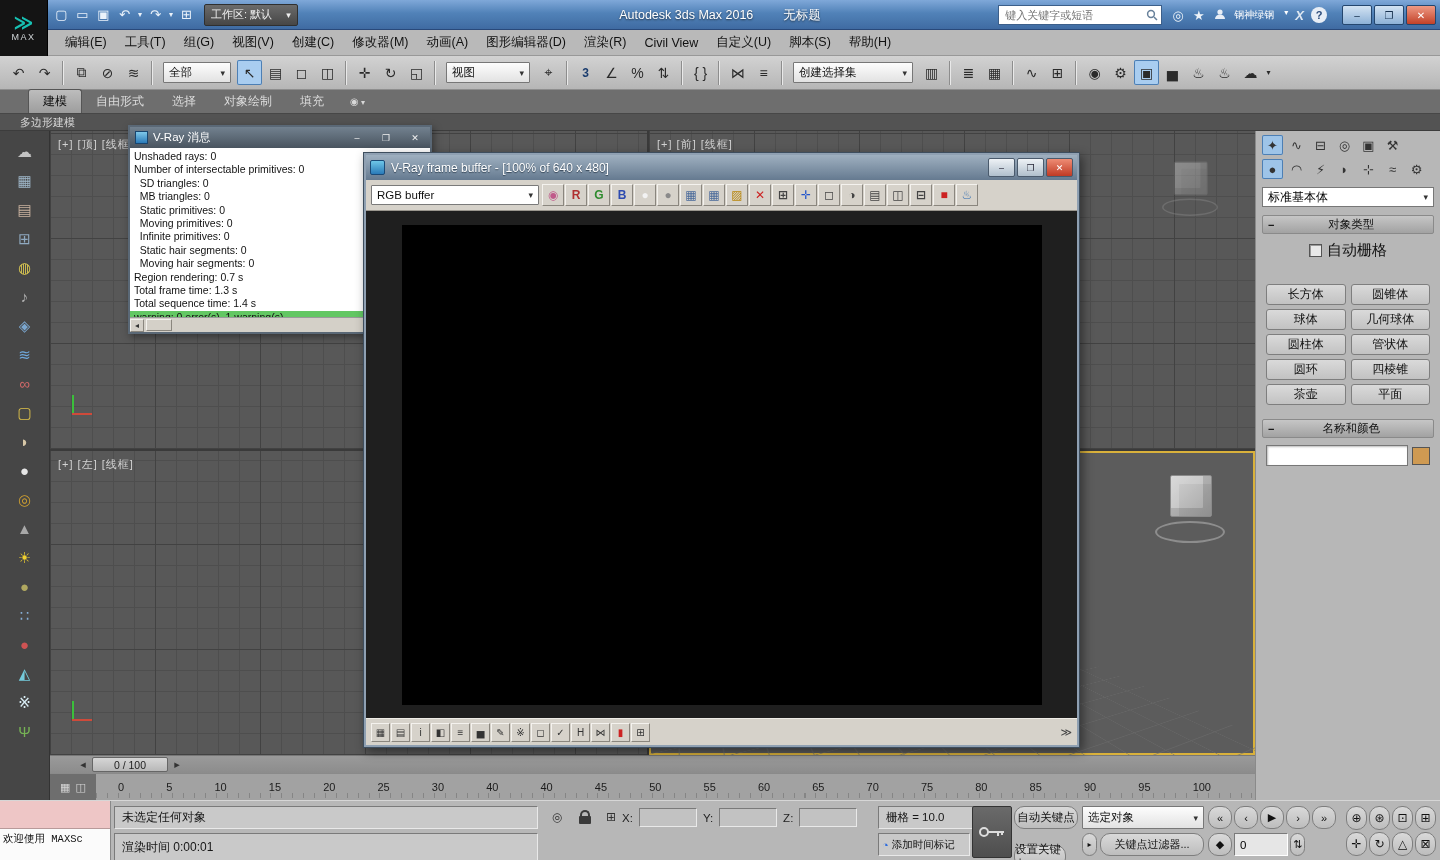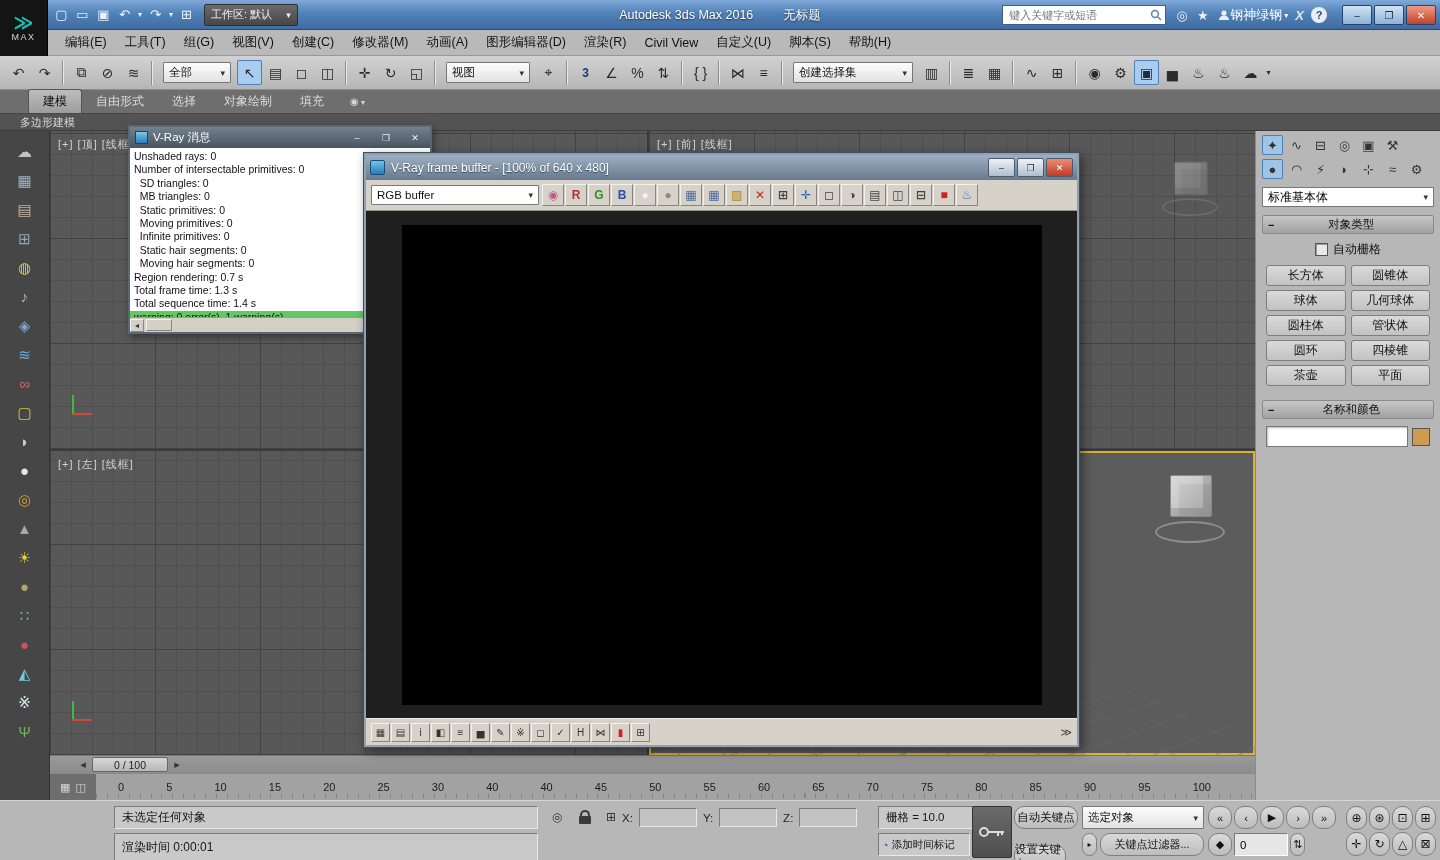--- a/index.html
+++ b/index.html
@@ -19,21 +19,21 @@
   .workspace{height:20px;background:linear-gradient(#6b6b6b,#464646);border:1px solid #2f2f2f;color:#efefef;
     font-size:11px;display:flex;align-items:center;padding:0 6px;border-radius:2px;margin-left:4px}
   .workspace::after{content:"▾";margin-left:14px;font-size:9px}
   .title-center{position:absolute;left:50%;top:0;height:30px;transform:translateX(-50%);
     display:flex;align-items:center;gap:30px;color:#fff;font-size:12.5px;text-shadow:0 1px 2px #234;white-space:nowrap}
   .tb-right{position:absolute;right:4px;top:0;height:30px;display:flex;align-items:center;gap:7px}
   .search-wrap{position:relative;width:164px;height:20px;background:#fff;border:1px solid #3c5f8a;
     display:flex;align-items:center;padding:0 3px;box-sizing:border-box}
   .search{border:0;outline:none;flex:1;font-size:11px;padding:0 3px;background:transparent;color:#333;min-width:0}
   .tb-ico{color:#ecf2f8;font-size:13px;width:17px;text-align:center}
-  .user{display:flex;align-items:center;gap:0;color:#fff;font-size:13px}
+  .user{display:flex;gap:8px;color:#fff;font-size:10px}
   .user::after{content:"▾";font-size:8px;margin-left:2px}
   .xlogo{color:#dfe8f2;font-weight:bold;font-size:13px;font-style:italic}
   .help{width:16px;height:16px;border-radius:50%;background:#e8eef6;color:#2a4a7a;font-size:11px;font-weight:bold;
     display:flex;align-items:center;justify-content:center}
   .winbtns{display:flex;gap:2px;margin-left:8px}
   .winbtn{width:28px;height:18px;border:1px solid #24466e;border-radius:2px;background:linear-gradient(#d3e3f3,#8db1d6);
     color:#16304e;font-size:10px;display:flex;align-items:center;justify-content:center}
   .winbtn.close{background:linear-gradient(#ef9a84,#c24128);color:#fff}
   
   .menubar{position:absolute;left:0;top:30px;right:0;height:26px;background:#b9b9b9;border-bottom:1px solid #989898;
@@ -98,21 +98,21 @@
   .cp-icon{width:21px;height:20px;display:flex;align-items:center;justify-content:center;font-size:13px;color:#333;border-radius:2px}
   .cp-icon.active{background:#9ec4e8;box-shadow:inset 0 0 0 1px #4d7fb4}
   .cp-combo{margin:6px 2px 2px;height:20px;background:#fff;border:1px solid #777;display:flex;align-items:center;
     font-size:12px;padding:0 5px;box-sizing:border-box}
   .cp-combo::after{content:"▾";margin-left:auto;font-size:9px;color:#333}
   .rollout{margin:8px 2px 0}
   .rollout-hdr{height:17px;background:linear-gradient(#c6c6c6,#a2a2a2);border:1px solid #8a8a8a;border-radius:2px;
     display:flex;align-items:center;font-size:11.5px;color:#111;padding:0 5px}
   .rollout-hdr::before{content:"−";font-weight:bold;font-size:11px}
   .rh-label{flex:1;text-align:center}
-  .autogrid{display:flex;align-items:center;justify-content:center;gap:5px;font-size:12px;margin:7px 0 5px;color:#111}
+  .autogrid{display:flex;align-items:center;justify-content:center;gap:5px;font-size:15px;margin:7px 0 22px;color:#111}
   .cb{width:11px;height:11px;background:#e9e9e9;border:1px solid #555;box-shadow:inset 1px 1px 0 #999}
   .obj-btns{display:grid;grid-template-columns:1fr 1fr;gap:4px 5px;padding:2px 4px 6px}
   .obj-btn{height:19px;background:linear-gradient(#dadada,#c2c2c2);border:1px solid #7e7e7e;border-radius:3px;
     display:flex;align-items:center;justify-content:center;font-size:12px;color:#111}
   .name-row{display:flex;gap:4px;padding:7px 4px;align-items:center}
   .name-input{flex:1;height:17px;border:1px solid #777;background:#fff;box-shadow:inset 1px 1px 2px #bbb;outline:none;min-width:0}
   .color-swatch{width:16px;height:16px;border:1px solid #555}
   
   .timeline{position:absolute;left:50px;top:755px;width:1205px;height:18px;background:linear-gradient(#9a9a9a,#8c8c8c);
     border-top:1px solid #777;display:flex;align-items:center;box-sizing:border-box;padding-left:26px}
@@ -508,20 +508,24 @@
       <span class="tick">75</span>
       <span class="tick">80</span>
       <span class="tick">85</span>
       <span class="tick">90</span>
       <span class="tick">95</span>
       <span class="tick">100</span>
     </div>
 </div>
 
 <div class="statusbar">
+  <div class="listener">
+    <div class="listener-pink"></div>
+    <div class="listener-white">欢迎使用 MAXSc</div>
+  </div>
   <div class="sunken status-line">未选定任何对象</div>
   <div class="sunken prompt-line">渲染时间 0:00:01</div>
   <span class="sb-mini" style="left:546px">◎</span>
   <span class="lockwrap">
       <span class="lock-ico"></span>
     </span>
   <span class="sb-mini" style="left:600px">⊞</span>
   <div class="coords">
     <span class="coord-label">X:</span>
     <span class="coord-field"></span>

